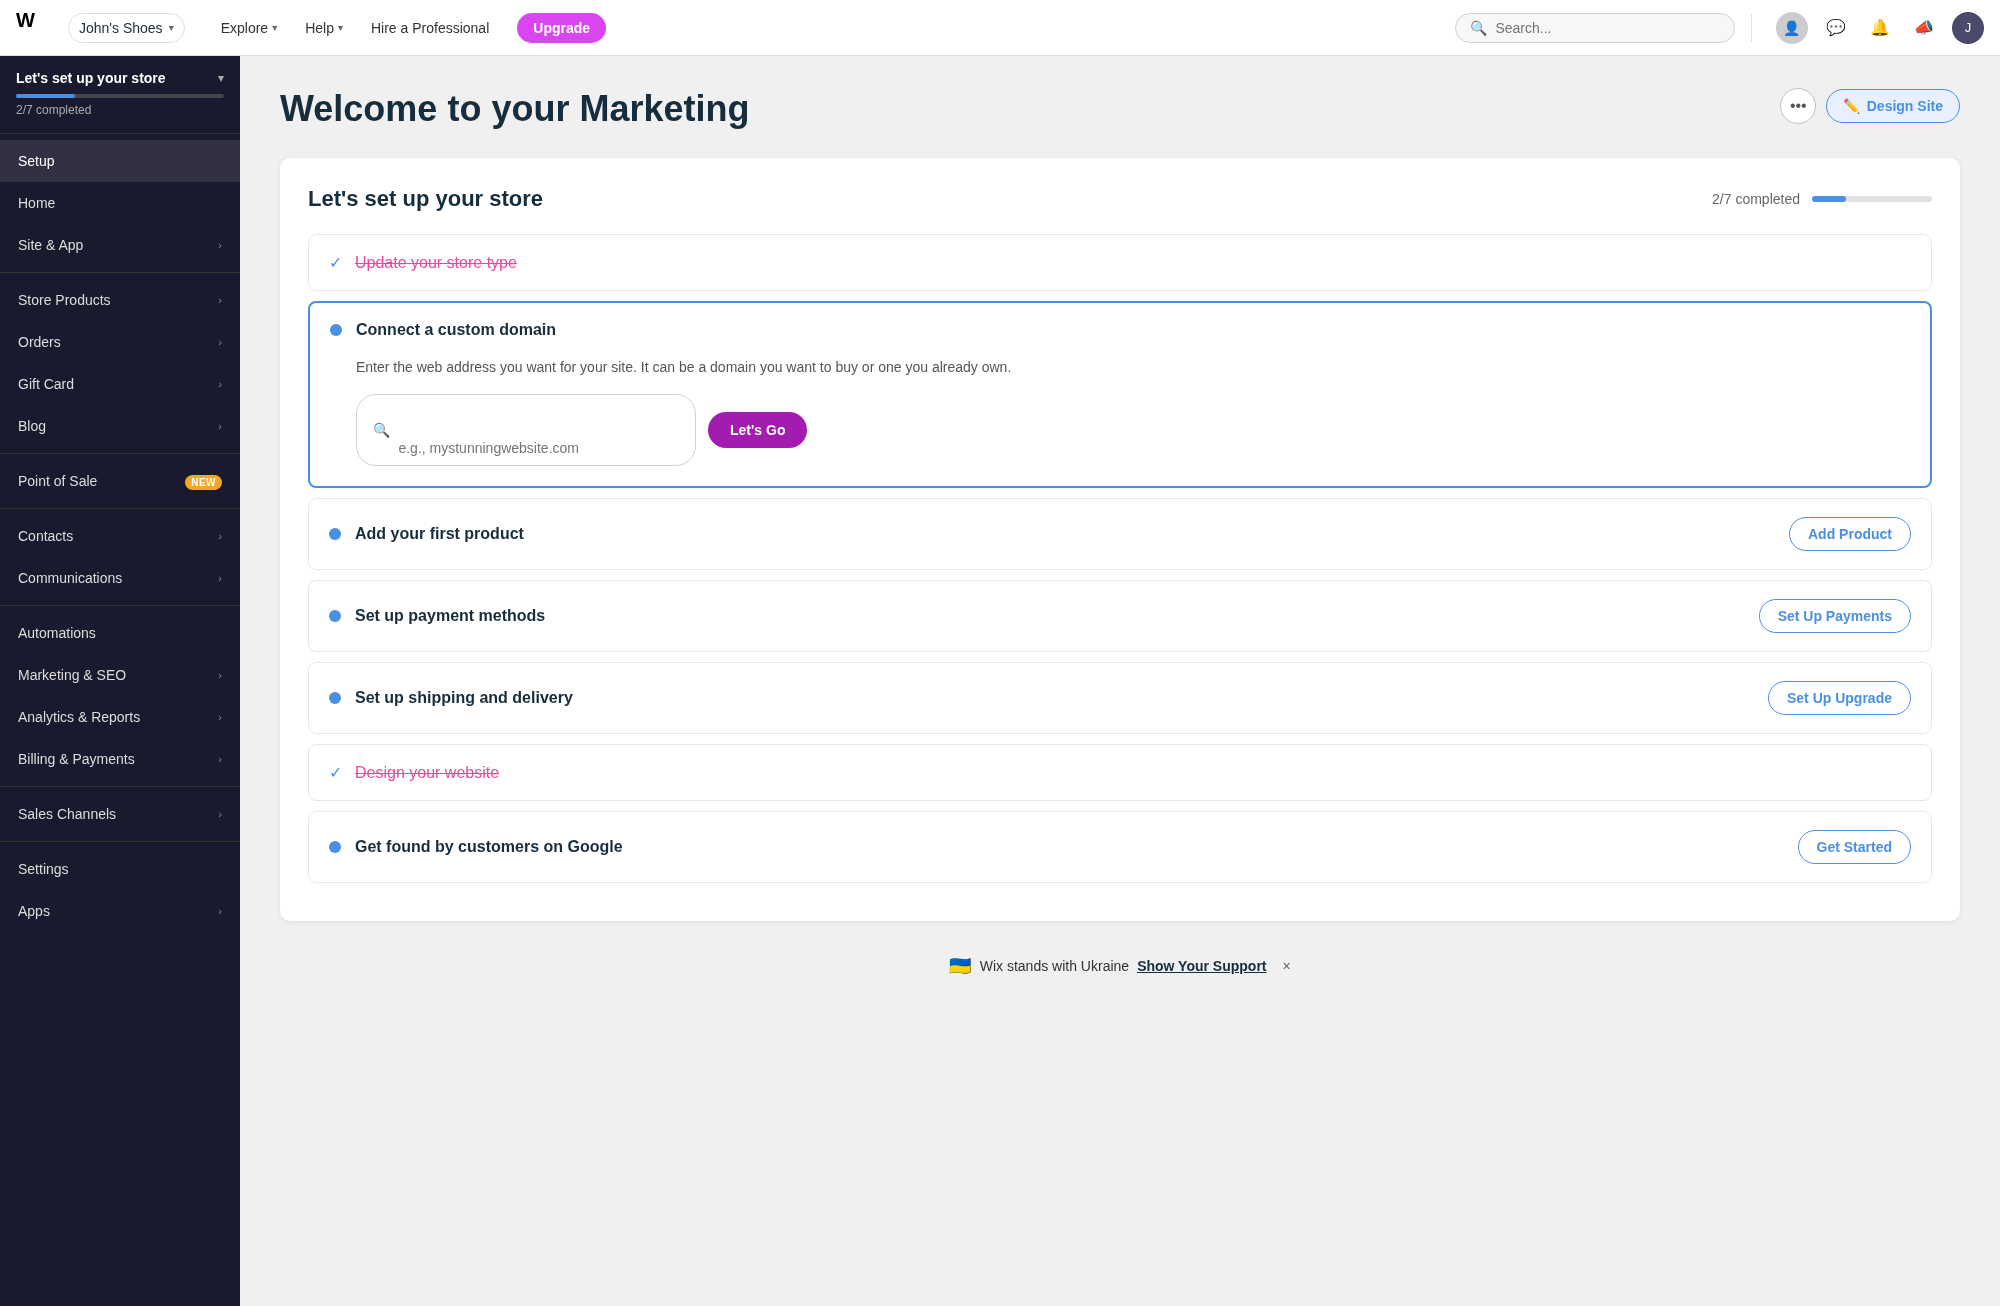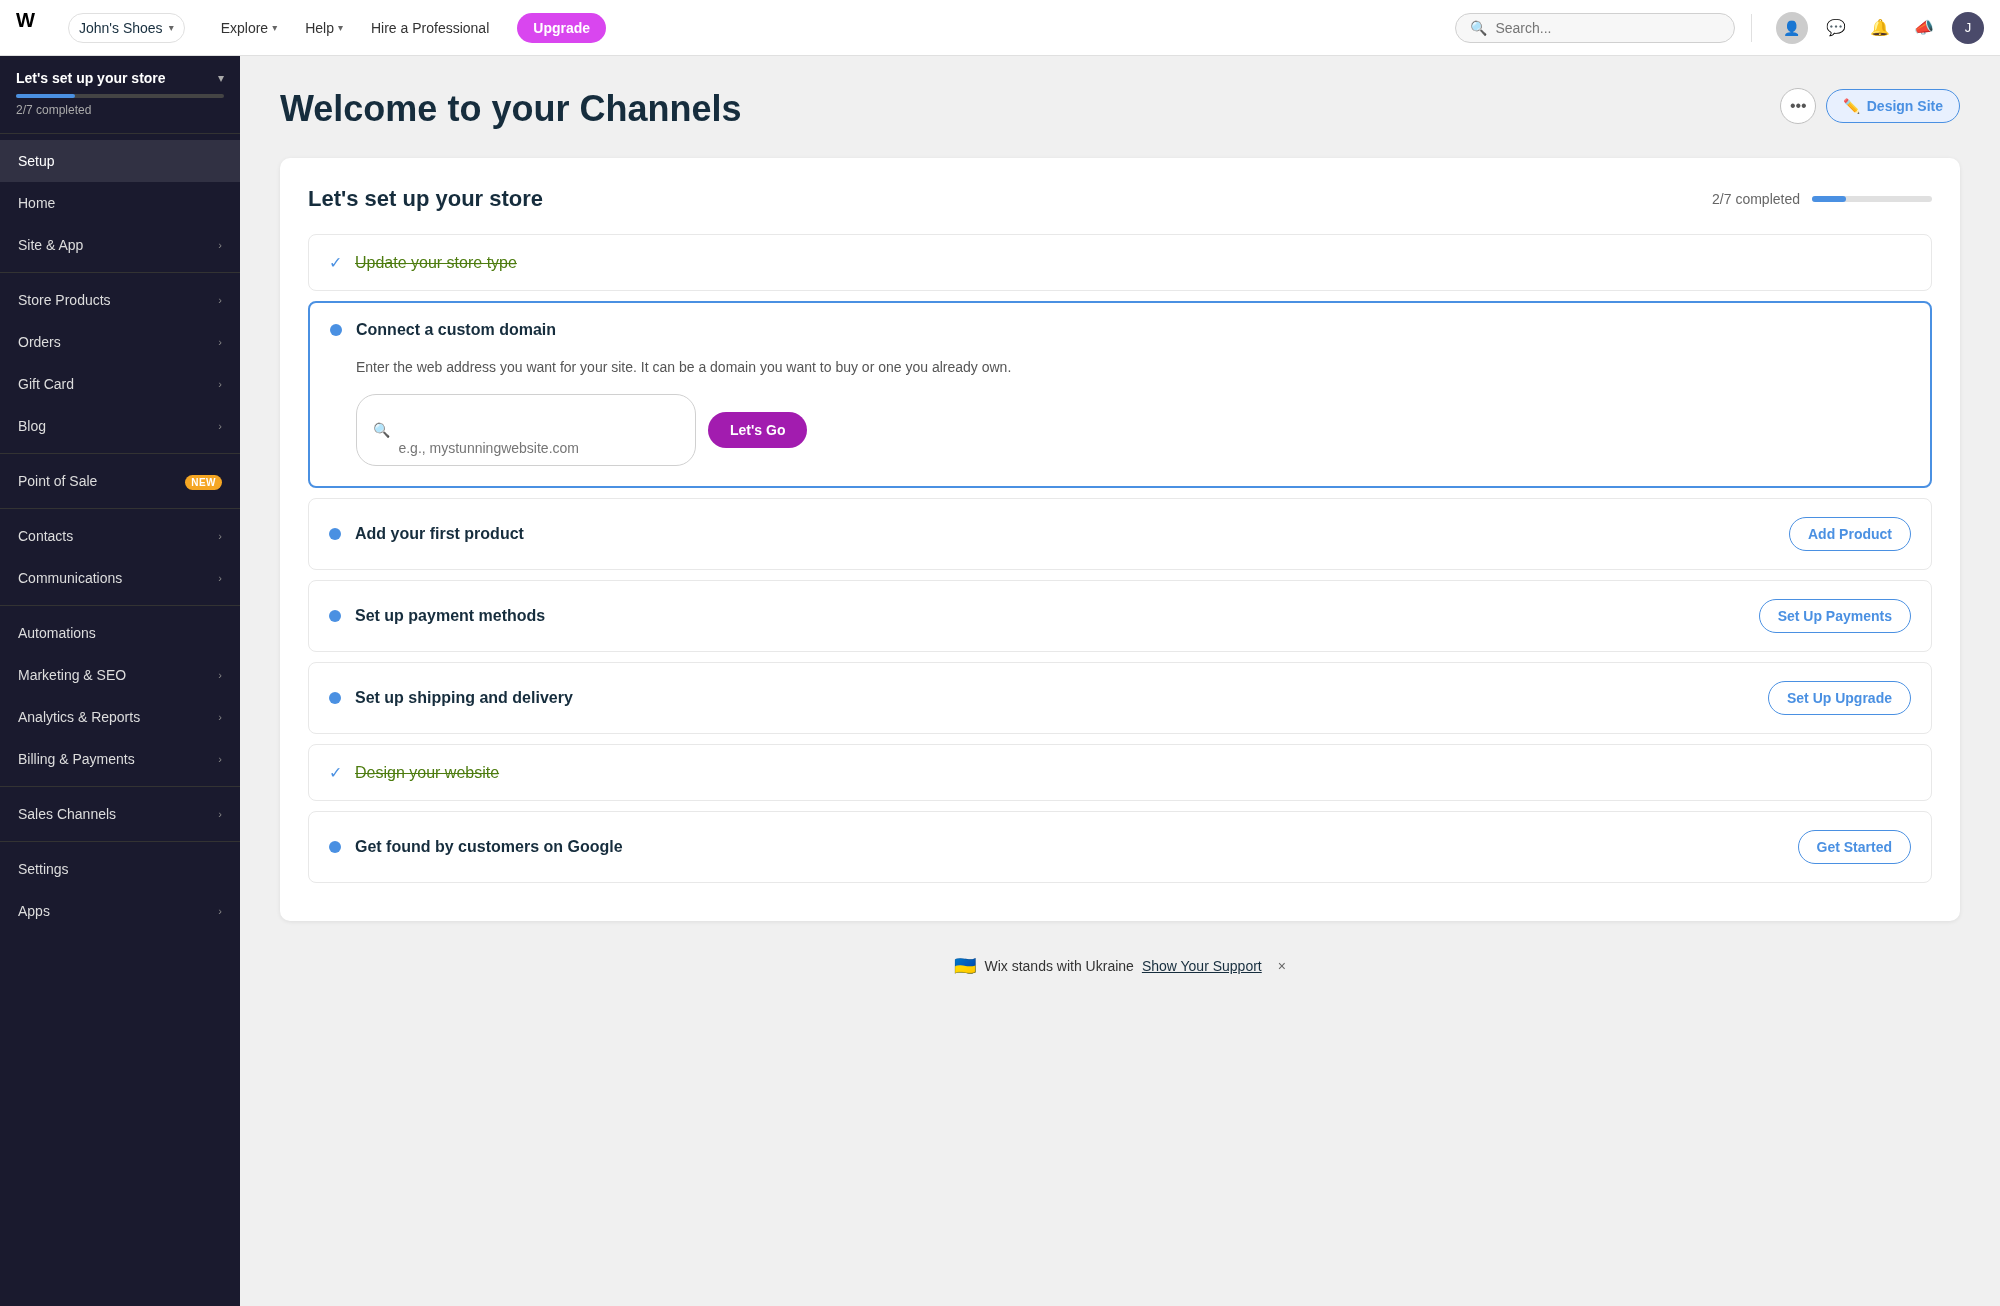--- a/index.html
+++ b/index.html
@@ -120,21 +120,21 @@
     .step-row {
       display: flex; align-items: center; padding: 18px 20px;
       justify-content: space-between;
     }
     .step-left { display: flex; align-items: center; gap: 14px; }
     .step-dot {
       width: 12px; height: 12px; border-radius: 50%; background: #4a90e2; flex-shrink: 0;
     }
     .step-check { color: #4a90e2; font-size: 16px; flex-shrink: 0; width: 12px; text-align: center; }
     .step-title { font-size: 16px; font-weight: 600; color: #162d3d; }
-    .step-title.completed { text-decoration: line-through; color: #4d7c0f; font-weight: 400; }
+    .step-title.completed { text-decoration: line-through; color: #ec4899; font-weight: 400; }
     .step-action-btn {
       border: 1.5px solid #4a90e2; border-radius: 20px; padding: 8px 18px;
       color: #4a90e2; background: #fff; font-size: 14px; font-weight: 600;
       cursor: pointer; white-space: nowrap;
     }
 
     
     .step-expanded { padding: 0 15px 20px 46px; }
     .step-desc { font-size: 14px; color: #555; margin-bottom: 16px; line-height: 1.5; }
     .domain-input-row { display: flex; align-items: center; gap: 12px; }
@@ -152,21 +152,21 @@
       background: #a21caf; color: #fff; border: none; border-radius: 20px;
       padding: 10px 22px; font-size: 14px; font-weight: 600; cursor: pointer;
     }
 
     
     .ukraine-banner {
       display: flex; align-items: center; justify-content: center; gap: 8px;
       padding: 14px; font-size: 14px; color: #333; margin-top: 20px;
     }
     .ukraine-flag { font-size: 18px; }
-    .ukraine-support-link { color: #162d3d; font-weight: 400; text-decoration: underline; cursor: pointer; }
+    .ukraine-support-link { color: #162d3d; font-weight: 700; text-decoration: underline; cursor: pointer; }
     .ukraine-close { margin-left: 8px; cursor: pointer; color: #666; font-size: 14px; }
   </style>
 </head>
 <body>
 
 <nav class="top-nav">
   <div class="wix-logo">
     <svg viewBox="0 0 50 30" fill="none" xmlns="http://www.w3.org/2000/svg">
       <text x="0" y="24" font-size="28" font-weight="900" fill="#000" font-family="Arial">W</text>
     </svg>
@@ -296,21 +296,21 @@
         </div>
         <div class="sidebar-item">
           <span>Apps</span>
           <span class="chevron">›</span>
         </div>
       </div>
   </aside>
 
   <main class="main">
     <div class="page-header">
-      <h1 class="page-title">Welcome to your Channels</h1>
+      <h1 class="page-title">Welcome to your Marketing</h1>
       <div class="page-header-actions">
         <div class="more-btn">•••</div>
         <div class="design-site-btn">
           <span>✏️</span>
           <span>Design Site</span>
         </div>
       </div>
     </div>
 
     <div class="setup-card">

